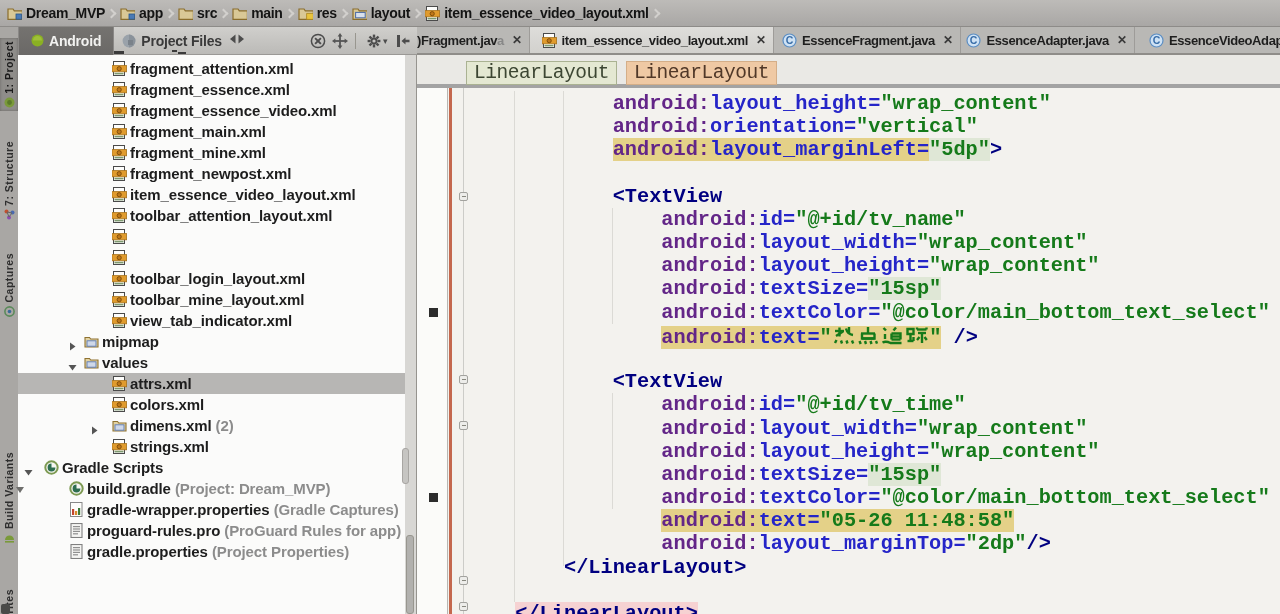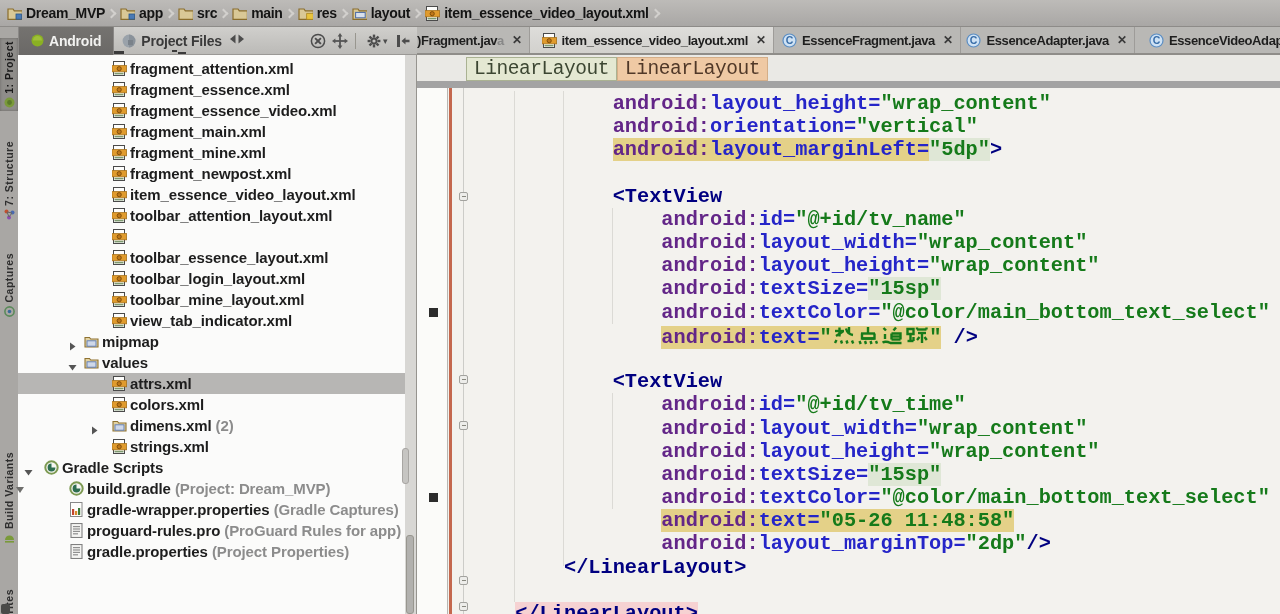--- a/index.html
+++ b/index.html
@@ -25,21 +25,21 @@
 #splitter {position:absolute;left:405px;top:55px;width:12px;height:559px;background:#d8d7d4;border-right:1px solid #96948f}
 #treesb2 {position:absolute;left:406px;top:535px;width:8px;height:79px;background:#b2b1ae;border:1px solid #98968f;border-radius:3px}
 #tabrow {position:absolute;left:417px;top:27px;width:863px;height:28px;background:#b9b8b5;border-bottom:2px solid #8f8d89;display:flex}
 .tab {display:flex;align-items:center;padding:0 7px 0 14px;gap:5px;border-right:1px solid #9e9c99;height:26px;overflow:hidden;flex:none;justify-content:flex-end}
 .tab svg {flex:none}
 .tabt {font-size:13px;font-weight:bold;color:#1e1e1e;letter-spacing:-0.4px;white-space:nowrap}
 .tx {font-size:12px;font-weight:bold;color:#3a3a3a;margin-left:3px}
 .tab.part {padding-left:1px}
 .tab.seltab {background:linear-gradient(#deddda,#d2d1cd);border-right:1px solid #9e9c99;padding-left:9px}
 .tab.last {border-right:none;padding-right:0}
-#crumb2 {position:absolute;left:417px;top:55px;width:863px;height:33px;background:#eae9e5;border-bottom:7px solid #a3a3a3;display:flex;align-items:flex-end;padding-top:6px;padding-left:49px;}
+#crumb2 {position:absolute;left:417px;top:55px;width:863px;height:33px;background:#eae9e5;border-bottom:4px solid #a3a3a3;display:flex;align-items:center;padding-top:6px;padding-left:49px;gap:9px}
 .bc {height:24px;display:flex;align-items:center;padding:0 7px;font-family:"Liberation Mono",monospace;font-size:19.5px;letter-spacing:-0.45px}
 .bc1 {background:#e4e8d2;border:1px solid #aab292;color:#3c4632}
 .bc2 {background:#efc9a4;border:1px solid #d4ae88;color:#503828}
 #editor {position:absolute;left:417px;top:88px;width:863px;height:526px;background:#f3f2ee}
 #gutter {position:absolute;left:0;top:0;width:31px;height:100%;background:#fbfbf9;border-right:1px solid #b8b6b2}
 #vcs {position:absolute;left:32px;top:0;width:3px;height:100%;background:#c4684e}
 #foldline {position:absolute;left:46px;top:0;width:1px;height:100%;background:#ccccc8}
 .fold {position:absolute;left:42px;width:9px;height:9px;background:#ededea;border:1px solid #a2a29e;border-radius:2px}
 .fold::after {content:"";position:absolute;left:1.5px;top:3px;width:4px;height:1.5px;background:#88887f}
 .bp {position:absolute;left:12px;width:9px;height:9px;background:#2c2c2c}
@@ -279,21 +279,20 @@
           <rect x="2.5" y="11.8" width="9" height="1.6" fill="#7e9a70"></rect>
         </svg></span>
     </div>
 <div class="trow ">
       <span class="ticon" style="left:94px"><svg width="15" height="15" viewBox="0 0 15 15" style="width:15px;height:15px">
           <rect x="1.5" y="0.5" width="11" height="14" fill="#fdfdfb" stroke="#4a4a4a" stroke-width="1"></rect>
           <rect x="0" y="4.6" width="14.6" height="6.2" fill="#e09b2d" stroke="#a8731c" stroke-width="0.8"></rect>
           <circle cx="7.2" cy="7.7" r="2.1" fill="#c07818" stroke="#7a4a08" stroke-width="0.9"></circle>
           <rect x="2.5" y="11.8" width="9" height="1.6" fill="#7e9a70"></rect>
         </svg></span>
-      <span class="ttext" style="left:112px">toolbar_essence_layout.xml</span>
     </div>
 <div class="trow ">
       <span class="ticon" style="left:94px"><svg width="15" height="15" viewBox="0 0 15 15" style="width:15px;height:15px">
           <rect x="1.5" y="0.5" width="11" height="14" fill="#fdfdfb" stroke="#4a4a4a" stroke-width="1"></rect>
           <rect x="0" y="4.6" width="14.6" height="6.2" fill="#e09b2d" stroke="#a8731c" stroke-width="0.8"></rect>
           <circle cx="7.2" cy="7.7" r="2.1" fill="#c07818" stroke="#7a4a08" stroke-width="0.9"></circle>
           <rect x="2.5" y="11.8" width="9" height="1.6" fill="#7e9a70"></rect>
         </svg></span>
       <span class="ttext" style="left:112px">toolbar_login_layout.xml</span>
     </div>

